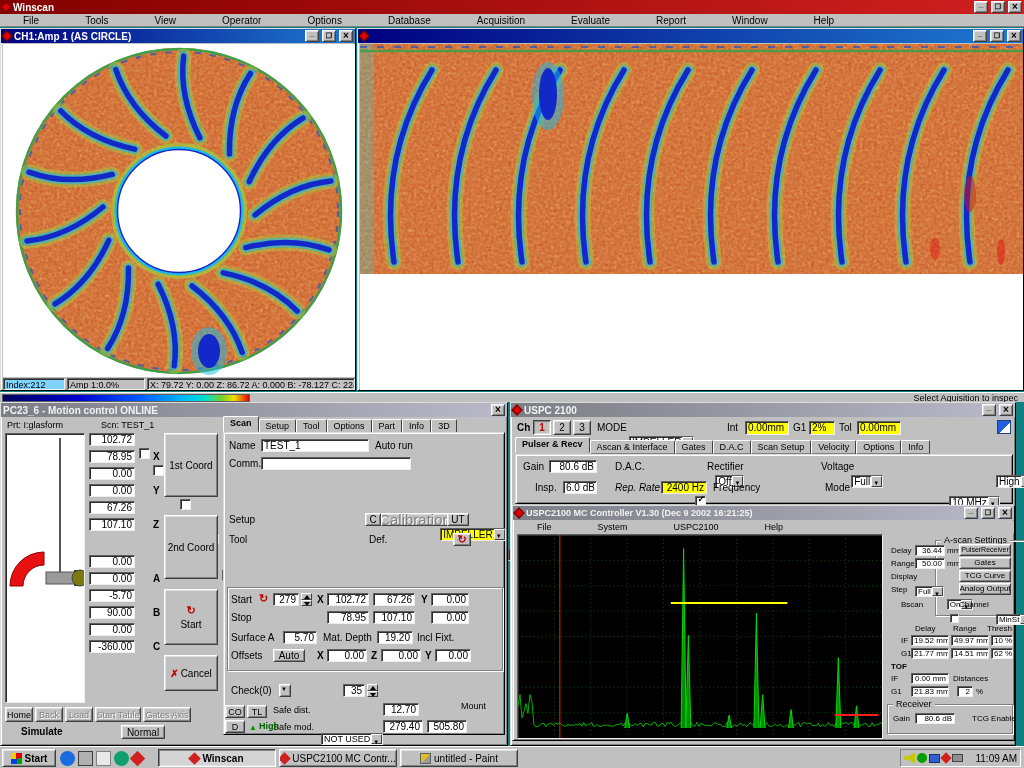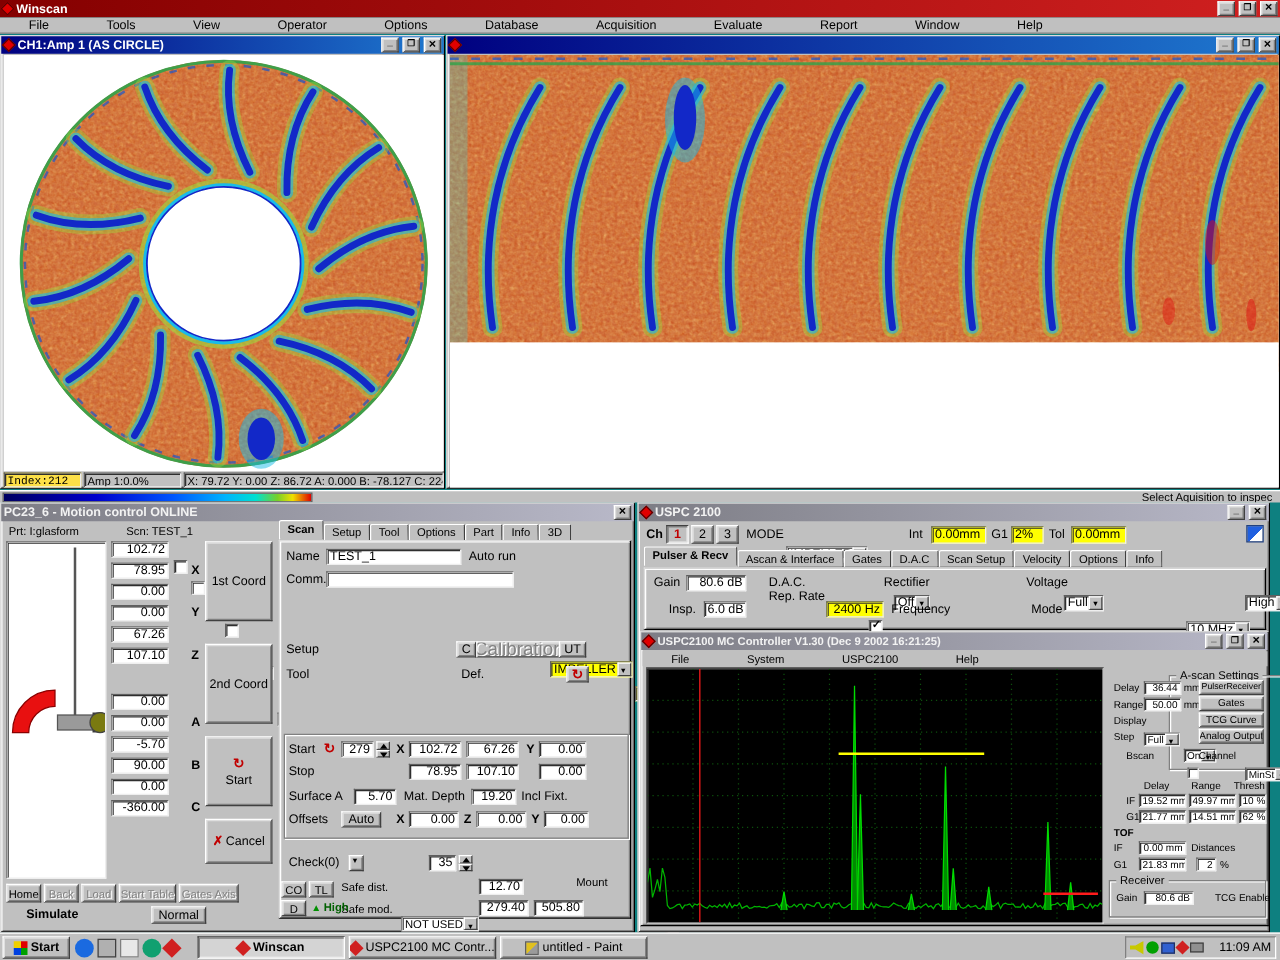--- a/index.html
+++ b/index.html
@@ -143,21 +143,21 @@
             <ellipse cx="30" cy="140" rx="18" ry="24" fill="#18bce8" opacity="0.5"></ellipse>
             <ellipse cx="30" cy="140" rx="11" ry="17" fill="#1228c8"></ellipse>
           </g>
           <circle cx="176" cy="167" r="66" fill="none" stroke="#9cdc3c" stroke-width="4" opacity="0.6"></circle>
           <circle cx="176" cy="167" r="63" fill="none" stroke="#18bce8" stroke-width="3"></circle>
           <circle cx="176" cy="167" r="62" fill="#fff"></circle>
           <circle cx="176" cy="167" r="61.5" fill="none" stroke="#1228c8" stroke-width="1.5"></circle>
         </svg>
       </div>
       <div class="abs" style="left:2px;top:349px;width:352px;height:12px;display:flex;gap:2px;">
-        <span class="inp s9" style="width:62px;background:#fde047;font-family:Liberation Mono, monospace;">Index:212</span>
+        <span class="inp s9" style="width:62px;background:#7dd3fc;">Index:212</span>
         <span class="inp s9" style="width:78px;background:#c0c0c0;">Amp 1:0.0%</span>
         <span class="inp s9" style="flex:1;background:#c0c0c0;">X: 79.72  Y: 0.00  Z: 86.72  A: 0.000  B: -78.127  C: 224.310</span>
       </div>
     </div>
 
     <div class="abs win" style="left:357px;top:1px;width:667px;height:363px;">
       <div class="tbar tb-blue">
         <span class="dmd"></span>
         <span class="ttext"></span>
         <span class="tspace"></span>
@@ -412,21 +412,21 @@
       <span class="abs inp" style="left:38px;top:57px;width:48px;height:13px;text-align:right;">80.6 dB</span>
       <span class="abs lbl" style="left:104px;top:57px;">D.A.C.</span>
       <span class="abs inp sel" style="left:136px;top:57px;width:46px;height:13px;"><span>Off</span><span class="drop"></span></span>
       <span class="abs lbl" style="left:196px;top:57px;">Rectifier</span>
       <span class="abs inp sel" style="left:240px;top:57px;width:56px;height:13px;"><span>Full</span><span class="drop"></span></span>
       <span class="abs lbl" style="left:310px;top:57px;">Voltage</span>
       <span class="abs inp sel" style="left:350px;top:57px;width:56px;height:13px;"><span>High</span><span class="drop"></span></span>
       <span class="abs cb on" style="left:10px;top:79px;"></span>
       <span class="abs lbl" style="left:24px;top:78px;">Insp.</span>
       <span class="abs inp" style="left:52px;top:78px;width:34px;height:13px;text-align:right;">6.0 dB</span>
-      <span class="abs lbl" style="left:104px;top:68px;">Rep. Rate</span>
+      <span class="abs lbl" style="left:104px;top:78px;font-style:italic;">Rep. Rate</span>
       <span class="abs inp yel" style="left:150px;top:78px;width:46px;height:13px;text-align:right;">2400 Hz</span>
       <span class="abs lbl" style="left:202px;top:78px;">Frequency</span>
       <span class="abs inp sel" style="left:250px;top:78px;width:52px;height:13px;"><span>10 MHz</span><span class="drop"></span></span>
       <span class="abs lbl" style="left:314px;top:78px;">Mode</span>
       
     </div>
 
     <div class="abs win" style="left:512px;top:478px;width:503px;height:236px;">
       <div class="tbar tb-gray">
         <span class="dmd"></span>

